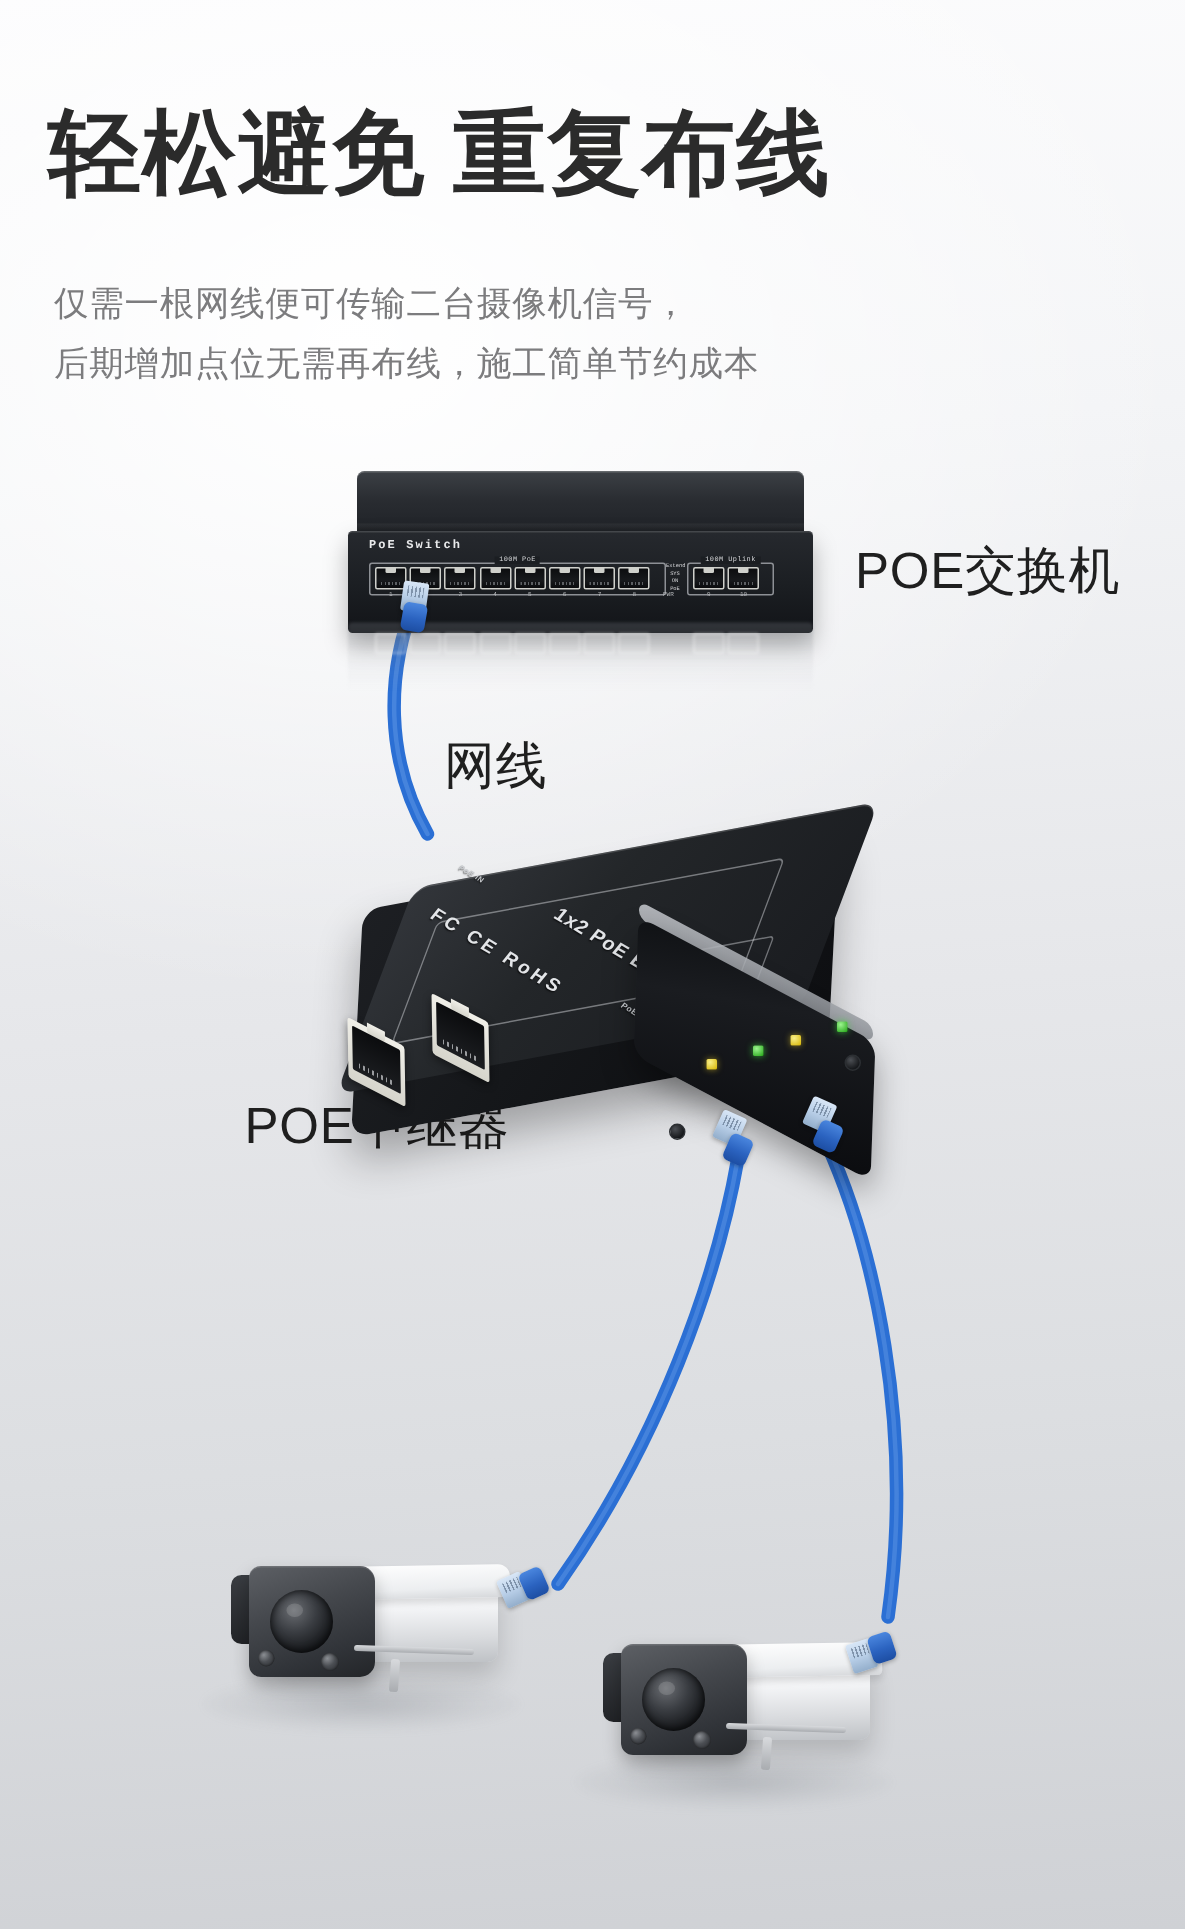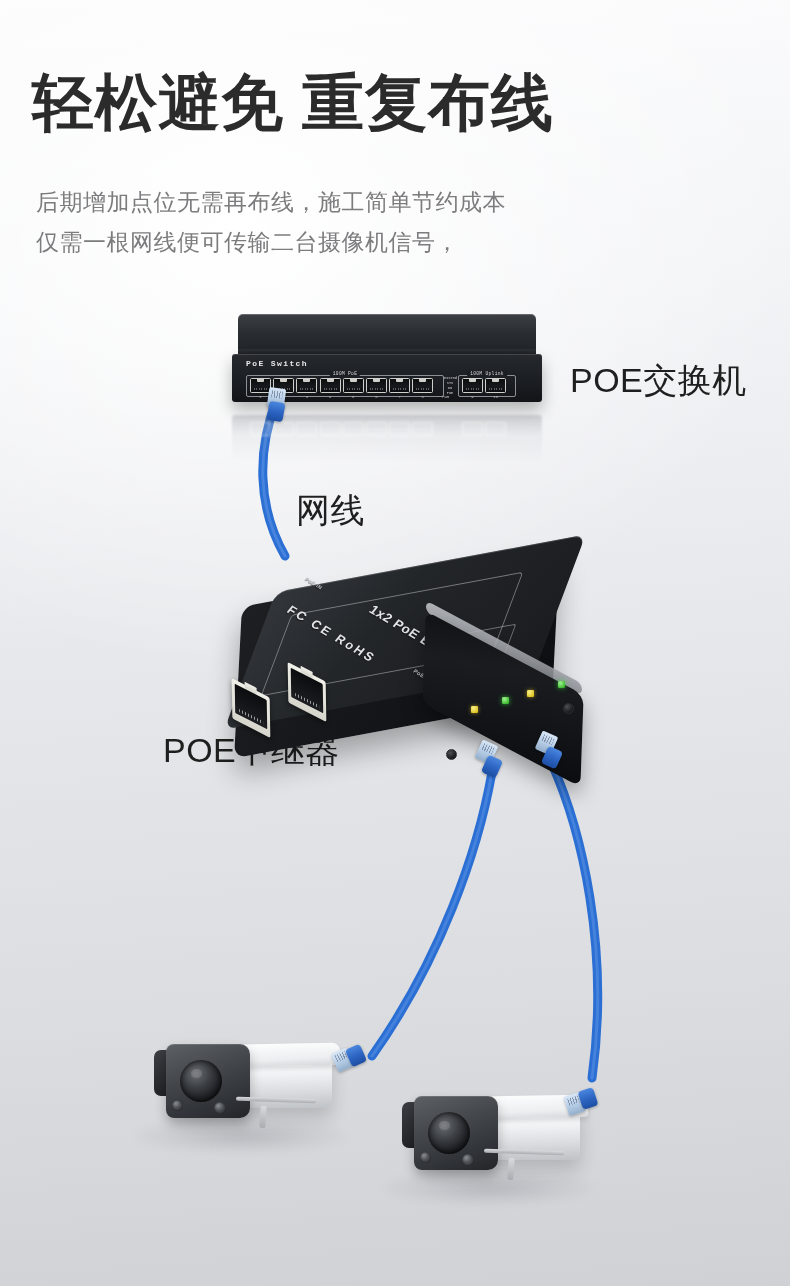--- a/index.html
+++ b/index.html
@@ -80,21 +80,21 @@
   }
   .sw-top::after {
     content: "";
     position: absolute;
     left: 0; right: 0; bottom: 0; height: 9px;
     background: linear-gradient(180deg, rgba(255,255,255,0.05), rgba(0,0,0,0.35));
   }
   .sw-face {
     position: absolute;
     left: 0; top: 40px;
-    width: 310px; height: 48px;
+    width: 310px; height: 68px;
     background: linear-gradient(180deg, #26292e 0%, #1b1e22 55%, #121418 100%);
     border-radius: 3px;
     box-shadow: 0 8px 16px rgba(0,0,0,0.28), inset 0 1px 0 rgba(255,255,255,0.14);
   }
   .sw-brand {
     position: absolute;
     left: 14px; top: 5px;
     font-size: 8px;
     font-weight: bold;
     letter-spacing: 1.4px;
@@ -440,22 +440,22 @@
 </head>
 <body>
 
 <div id="page">
 
   <div class="headline">
     <span>轻松避免</span><span class="gap"></span><span>重复布线</span>
   </div>
 
   <div class="subtitle">
+    <div>仅需一根网线便可传输二台摄像机信号，</div>
     <div>后期增加点位无需再布线，施工简单节约成本</div>
-    <div>仅需一根网线便可传输二台摄像机信号，</div>
   </div>
 
   <svg class="cables" viewBox="0 0 790 1286">
 
     <path d="M 276 402 C 258 448, 256 505, 285 556" stroke="#2b6fd4" stroke-width="9" fill="none" stroke-linecap="round"></path>
     <path d="M 276 402 C 258 448, 256 505, 285 556" stroke="#5d95e4" stroke-width="3" fill="none" stroke-linecap="round" opacity="0.55"></path>
 
     <path d="M 492 772 C 478 852, 440 960, 372 1056" stroke="#2b6fd4" stroke-width="9" fill="none" stroke-linecap="round"></path>
     <path d="M 492 772 C 478 852, 440 960, 372 1056" stroke="#5d95e4" stroke-width="3" fill="none" stroke-linecap="round" opacity="0.5"></path>
 

